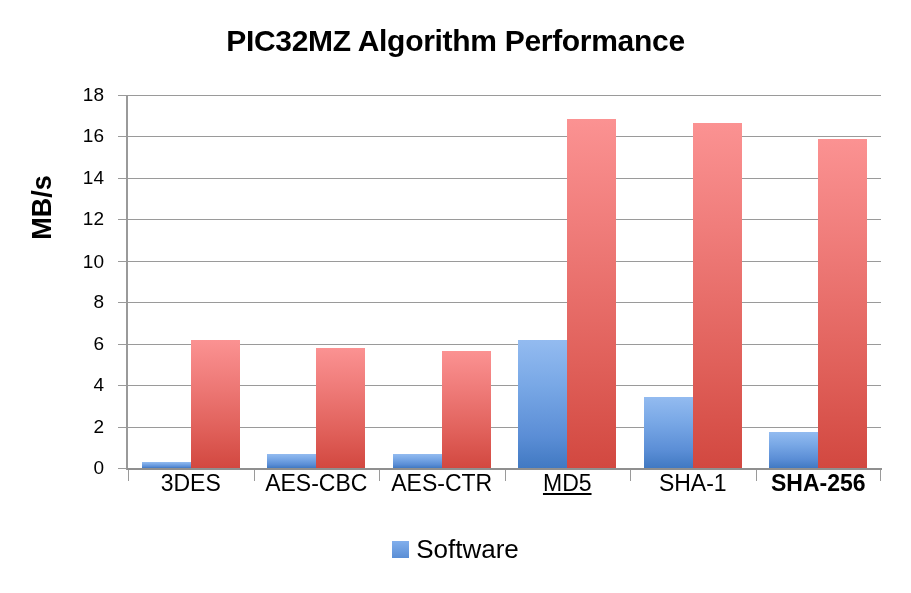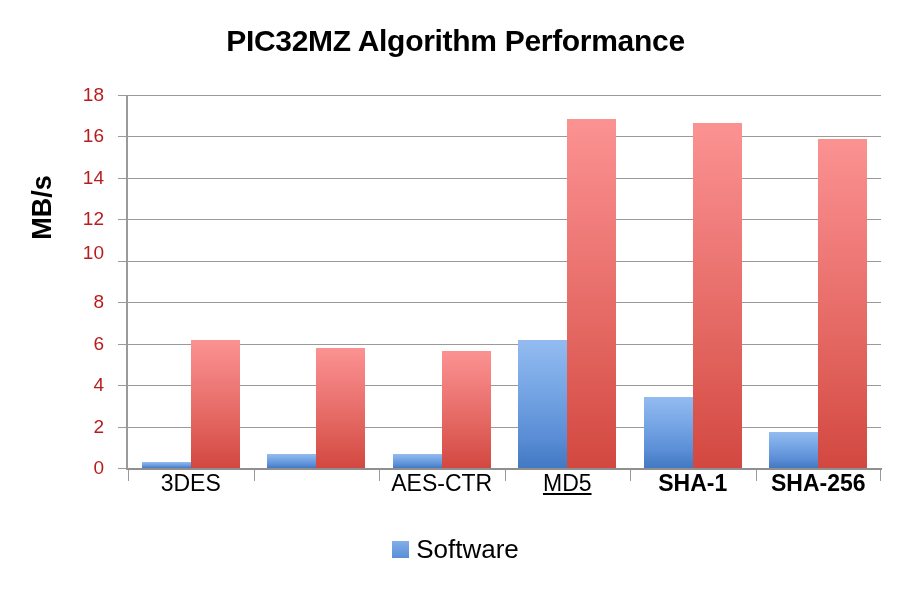--- a/index.html
+++ b/index.html
@@ -70,21 +70,21 @@
     background: #8f8f8f;
   }
 
   
   .y-tick-label {
     position: absolute;
     right: 12px;
     width: 60px;
     text-align: right;
     font-size: 19px;
-    color: #b91c1c;
+    color: #000000;
     line-height: 1;
   }
   #y-tick-labels {
     position: absolute;
     left: 48px;
     top: 95px;
     width: 68px;
     height: 373px;
   }
 
@@ -216,21 +216,21 @@
   <div id="chart-title">PIC32MZ Algorithm Performance</div>
 
   <div id="y-axis-title">MB/s</div>
 
   <div id="y-tick-labels">
       <div class="y-tick-label" style="top: 363px;">0</div>
       <div class="y-tick-label" style="top: 321.556px;">2</div>
       <div class="y-tick-label" style="top: 280.111px;">4</div>
       <div class="y-tick-label" style="top: 238.667px;">6</div>
       <div class="y-tick-label" style="top: 197.222px;">8</div>
-      <div class="y-tick-label" style="top: 148px;">10</div>
+      <div class="y-tick-label" style="top: 157px;">10</div>
       <div class="y-tick-label" style="top: 114.333px;">12</div>
       <div class="y-tick-label" style="top: 72.8889px;">14</div>
       <div class="y-tick-label" style="top: 31.4444px;">16</div>
       <div class="y-tick-label" style="top: -10px;">18</div>
     </div>
 
   <div id="y-tick-marks">
       <div class="y-tick-mark" style="top: 373px;"></div>
       <div class="y-tick-mark" style="top: 331.556px;"></div>
       <div class="y-tick-mark" style="top: 290.111px;"></div>
@@ -290,23 +290,24 @@
       <div class="x-tick" style="left: 0px;"></div>
       <div class="x-tick" style="left: 125.5px;"></div>
       <div class="x-tick" style="left: 251px;"></div>
       <div class="x-tick" style="left: 376.5px;"></div>
       <div class="x-tick" style="left: 502px;"></div>
       <div class="x-tick" style="left: 627.5px;"></div>
       <div class="x-tick" style="left: 752px;"></div>
     </div>
   <div id="x-labels">
       <div class="x-label" style="left: 0px; width: 125.5px;">3DES</div>
+      <div class="x-label" style="left: 125.5px; width: 125.5px;">AES-CBC</div>
       <div class="x-label" style="left: 251px; width: 125.5px;">AES-CTR</div>
       <div class="x-label" style="left: 376.5px; width: 125.5px; text-decoration: underline;">MD5</div>
-      <div class="x-label" style="left: 502px; width: 125.5px; font-weight: bold;">SHA-1</div>
+      <div class="x-label" style="left: 502px; width: 125.5px;">SHA-1</div>
       <div class="x-label" style="left: 627.5px; width: 125.5px; font-weight: bold;">SHA-256</div>
     </div>
 
   <div id="legend">
       <div class="legend-item">
         <span class="legend-swatch software"></span>
         <span class="legend-label">Software</span>
       </div>
     </div>
 

